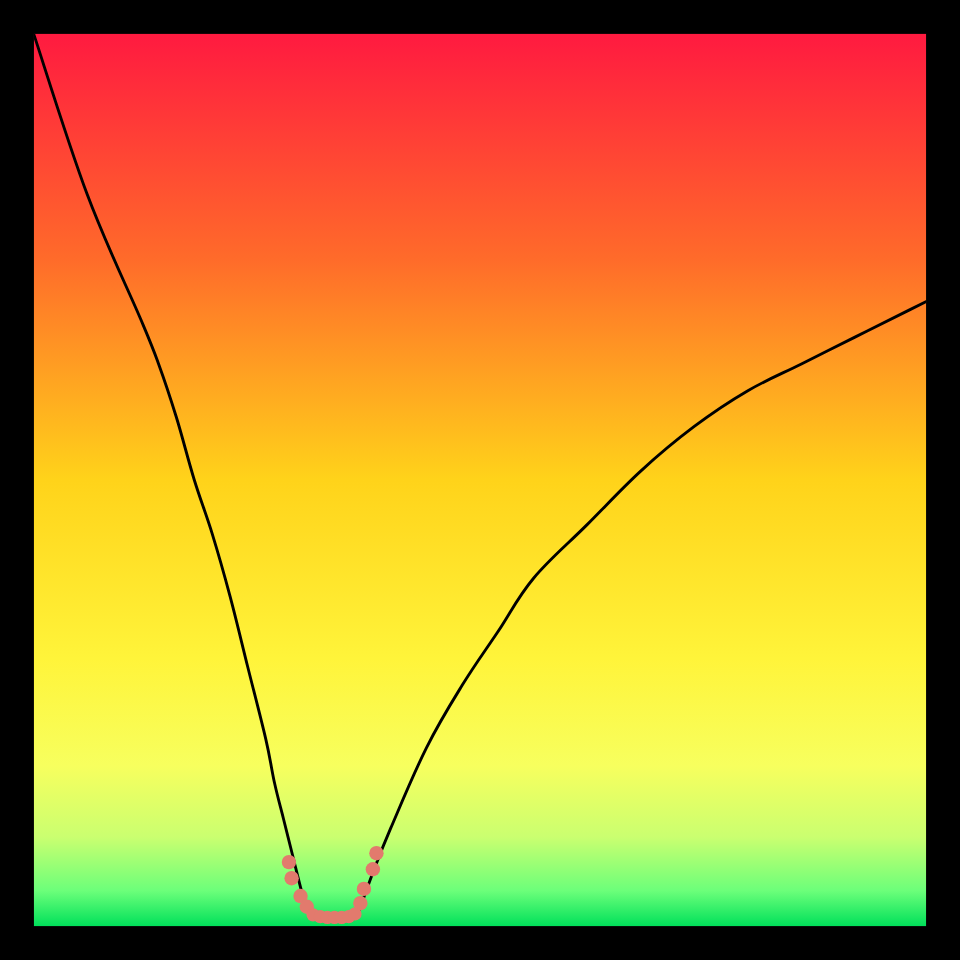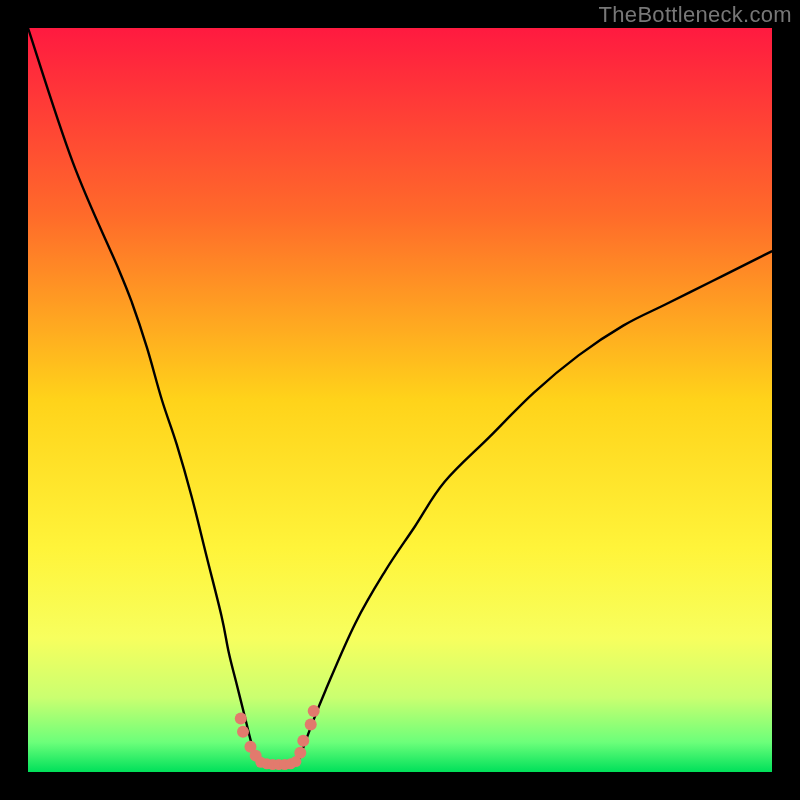--- a/index.html
+++ b/index.html
@@ -32,21 +32,20 @@
     width: 744px;
     height: 744px;
     overflow: hidden;
   }
   svg { display: block; }
 </style>
 </head>
 <body>
 
 <div class="frame">
-  <div class="watermark">TheBottleneck.com</div>
 
   <div class="plot">
     <svg id="chart-svg" width="744" height="744" viewBox="0 0 744 744">
       <defs>
         <linearGradient id="bg-grad" x1="0" y1="0" x2="0" y2="1">
             <stop offset="0%" stop-color="#ff1a40"></stop>
             <stop offset="25%" stop-color="#ff6a2a"></stop>
             <stop offset="50%" stop-color="#ffd31a"></stop>
             <stop offset="70%" stop-color="#fff43a"></stop>
             <stop offset="82%" stop-color="#f7ff5e"></stop>

